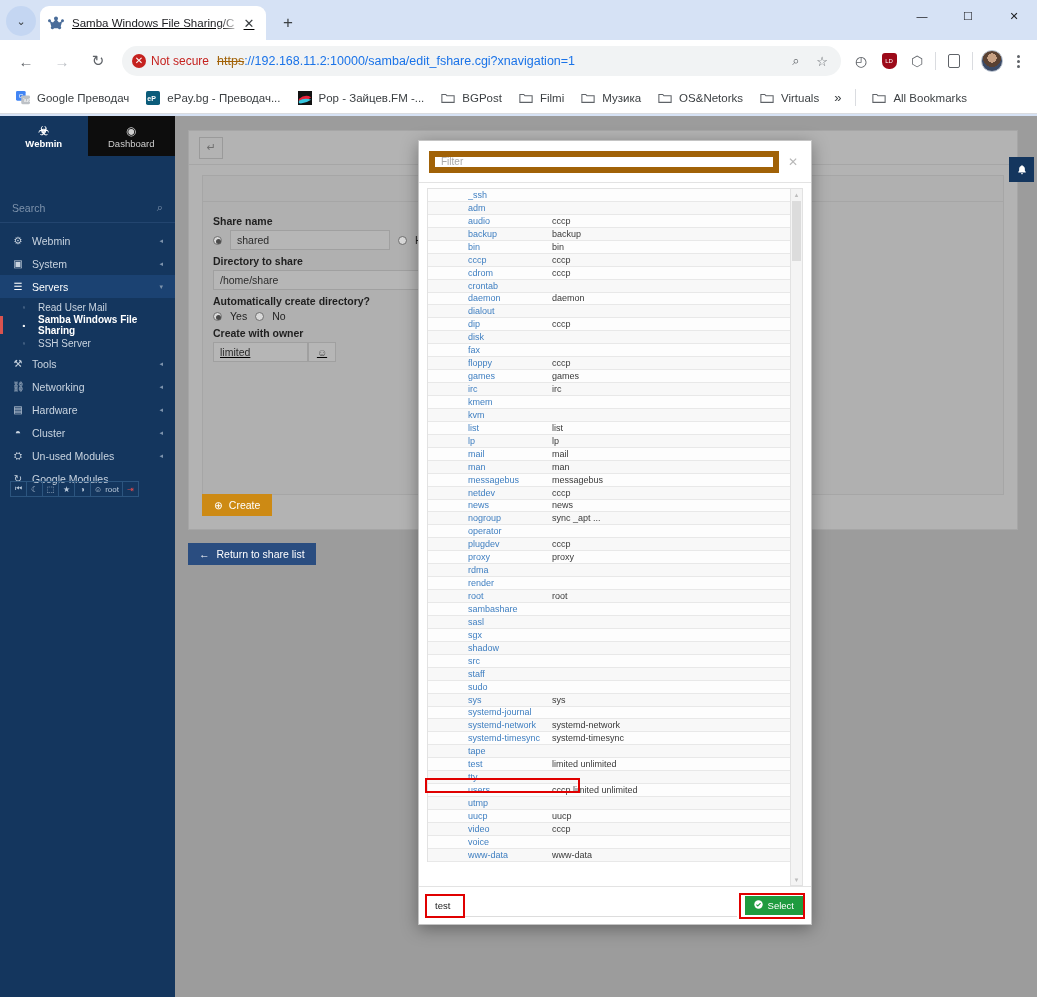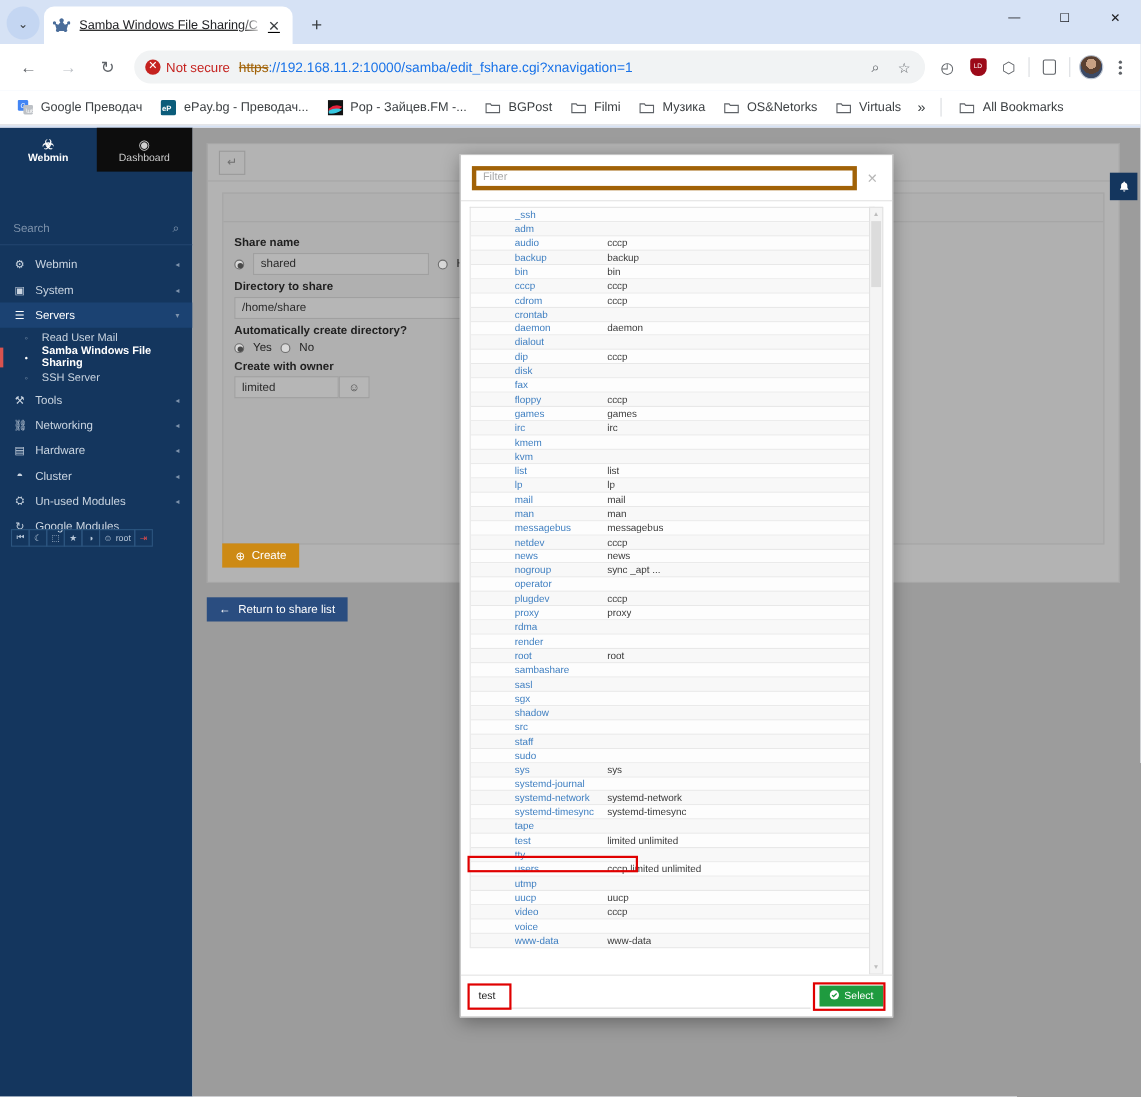--- a/index.html
+++ b/index.html
@@ -148,21 +148,21 @@
     color:#fff; font-size:10.5px; display:flex; align-items:center; gap:7px; padding:0 11px; }
   .bell { position:absolute; right:3px; top:41px; width:25px; height:25px; background:#14365e;
     color:#fff; display:flex; align-items:center; justify-content:center; font-size:12px; }
   .modal {
     position:absolute; left:418px; top:140px; width:394px; height:785px;
     background:#fff; border:1px solid #c4c4c4; box-shadow:0 4px 16px rgba(0,0,0,.35);
     display:flex; flex-direction:column;
   }
   .modal-head { height:42px; border-bottom:1px solid #e3e3e3; display:flex; align-items:center;
     padding:0 10px; gap:6px; flex:0 0 42px; }
-  .filter-inp { flex:1; height:22px; border:4px solid #a16207; background:#fff;
+  .filter-inp { flex:1; height:22px; border:6px solid #a16207; background:#fff;
     display:flex; align-items:center; padding:0 6px; font-size:10px; color:#a9a9a9; }
   .modal-x { width:16px; text-align:center; color:#b8b8b8; font-size:12px; }
 
   .modal-body { flex:1; position:relative; overflow:hidden; padding:5px 8px 0 8px; }
   .list { border:1px solid #e2e2e2; border-bottom:none; width:368px; }
   .lrow { height:12.95px; display:flex; align-items:center; border-bottom:1px solid #e8e8e8;
     font-size:9px; padding-left:4px; background:#fdfdfd; }
   .lrow:nth-child(even) { background:#f8f8f8; }
   .lrow .nm { width:84px; color:#3f7fc1; flex:0 0 84px; white-space:nowrap; overflow:hidden;margin-left:36px; }
   .lrow .mem { color:#3a3a3a; white-space:nowrap; overflow:hidden; }
@@ -442,21 +442,21 @@
             <div class="f-lbl">Directory to share</div>
             <div class="f-inp" style="width:560px;">/home/share</div>
             <div class="f-lbl">Automatically create directory?</div>
             <div class="f-row">
               <span class="radio on"></span>
               <span class="f-txt">Yes</span>
               <span class="radio"></span>
               <span class="f-txt">No</span>
             </div>
             <div class="f-lbl">Create with owner</div>
-            <div class="f-row" style="gap:0;">
+            <div class="f-row" style="gap:0;text-decoration:underline;">
               <div class="f-inp" style="width:95px;">limited</div>
               <div class="usr-btn">☺</div>
             </div>
           </div>
         </div>
         <div class="btn-create">
           <span>⊕</span>
           <span>Create</span>
         </div>
       </div>

